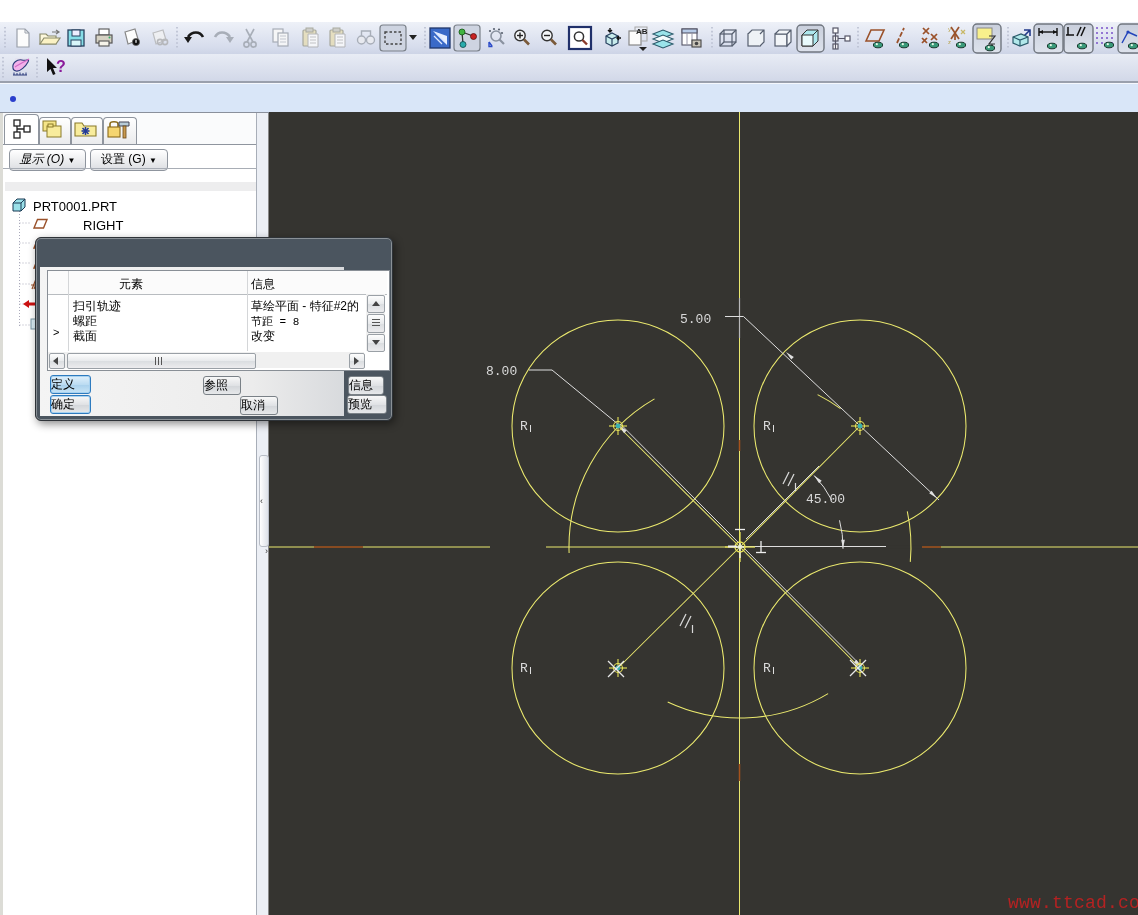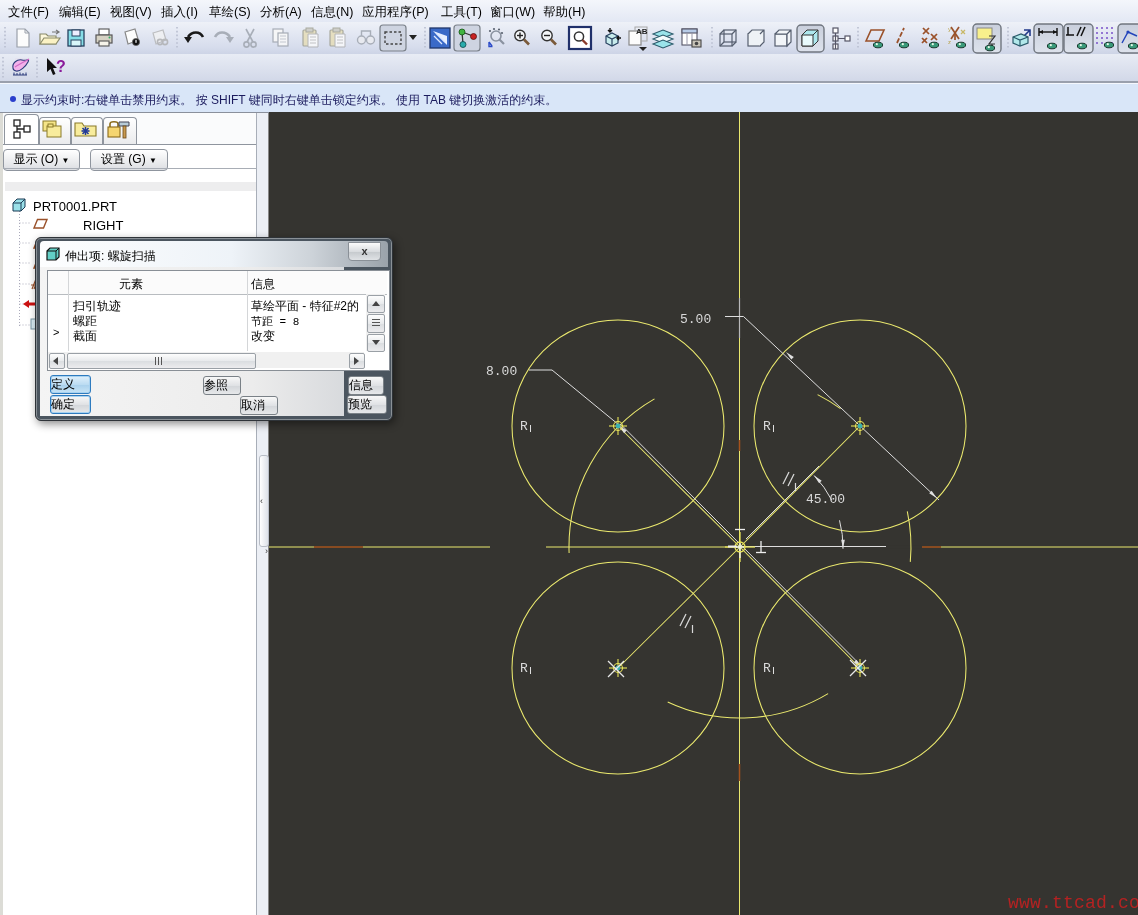--- a/index.html
+++ b/index.html
@@ -46,33 +46,20 @@
 .sbtn{position:absolute;background:linear-gradient(#fdfdfd,#e8eaec 50%,#dadde0 50%,#ececee);border:1px solid #9aa0a6;border-radius:2px;}
 .tri-u{position:absolute;left:4px;top:5px;width:0;height:0;border-left:4px solid transparent;border-right:4px solid transparent;border-bottom:5px solid #444;}
 .tri-d{position:absolute;left:4px;top:5px;width:0;height:0;border-left:4px solid transparent;border-right:4px solid transparent;border-top:5px solid #444;}
 .tri-l{position:absolute;left:3px;top:3px;width:0;height:0;border-top:4px solid transparent;border-bottom:4px solid transparent;border-right:5px solid #444;}
 .tri-r{position:absolute;left:4px;top:3px;width:0;height:0;border-top:4px solid transparent;border-bottom:4px solid transparent;border-left:5px solid #444;}
 </style>
 </head>
 <body>
 <div id="page">
 
-  <div id="menubar" class="abs">
-    <span class="mi" style="left:8px">文件(F)</span>
-    <span class="mi" style="left:59px">编辑(E)</span>
-    <span class="mi" style="left:110px">视图(V)</span>
-    <span class="mi" style="left:161px">插入(I)</span>
-    <span class="mi" style="left:209px">草绘(S)</span>
-    <span class="mi" style="left:260px">分析(A)</span>
-    <span class="mi" style="left:311px">信息(N)</span>
-    <span class="mi" style="left:362px">应用程序(P)</span>
-    <span class="mi" style="left:441px">工具(T)</span>
-    <span class="mi" style="left:490px">窗口(W)</span>
-    <span class="mi" style="left:543px">帮助(H)</span>
-  </div>
 
   <div id="tb1" class="abs">
   <svg width="1138" height="32">
     <defs>
       <g id="eye">
         <ellipse cx="0" cy="0" rx="4.6" ry="2.8" fill="#3a9a7a" stroke="#10291f" stroke-width="0.9"></ellipse>
         <circle cx="-1.2" cy="-0.8" r="1.1" fill="#eafae8"></circle>
       </g>
       <g id="mag">
         <circle cx="-2" cy="-2.5" r="5.2" fill="#f4f6f8" stroke="#333" stroke-width="1.4"></circle>
@@ -414,33 +401,32 @@
     </g>
     <g transform="translate(53,12)">
       <polygon points="-6,-8 -6,6 -2.5,3 0,9 2.5,8 0,2 4,2" fill="#111"></polygon>
       <text x="3" y="6" font-family="'Liberation Sans',sans-serif" font-size="16" font-weight="bold" fill="#8a1a9a">?</text>
     </g>
   </svg>
   </div>
   <div id="tbedge" class="abs"></div>
   <div id="infobar" class="abs">
     <div class="dot"></div>
-    <div class="txt">显示约束时:右键单击禁用约束。 按 SHIFT 键同时右键单击锁定约束。 使用 TAB 键切换激活的约束。</div>
   </div>
   <div id="mainsep" class="abs"></div>
 
   <div id="panel" class="abs">
     <div id="tabstrip">
       <div class="tab active" style="left:1px;width:33px;"></div>
       <div class="tab" style="left:36px;width:30px;"></div>
       <div class="tab" style="left:68px;width:30px;"></div>
       <div class="tab" style="left:100px;width:32px;"></div>
       <div id="tabline"></div>
     </div>
-    <div class="ddbtn" style="left:0;width:75px;">显示 (O) <span style="font-size:8px;">▼</span></div>
+    <div class="ddbtn" style="left:6px;width:75px;font-style:italic;">显示 (O) <span style="font-size:8px;">▼</span></div>
     <div class="ddbtn" style="left:87px;width:76px;">设置 (G) <span style="font-size:8px;">▼</span></div>
     <div id="panline"></div>
     <div id="graybar"></div>
     <div id="tree">
       <svg width="256" height="700" style="position:absolute;left:0;top:0;">
 
         <g stroke="#222" fill="#fff" stroke-width="1.3">
           <rect x="11" y="7" width="6" height="6"></rect>
           <rect x="11" y="19" width="6" height="6"></rect>
           <rect x="21" y="13" width="6" height="6"></rect>
@@ -649,28 +635,20 @@
           <line x1="471" y1="440" x2="471" y2="446"></line>
           <line x1="492" y1="429" x2="492" y2="440"></line>
           <line x1="487" y1="440.5" x2="497" y2="440.5"></line>
         </g>
       </g>
     </svg>
     <div id="wm">www.ttcad.com</div>
   </div>
 
   <div id="dlg" class="abs">
-    <div id="dlgtitle">
-      <svg width="16" height="16" style="position:absolute;left:6px;top:6px;">
-          <path d="M 1 4 L 4 1 L 13 1 L 13 10 L 10 13 L 1 13 Z" fill="#62cfc6" stroke="#111" stroke-width="1.2"></path>
-          <path d="M 1 4 L 10 4 L 10 13 M 10 4 L 13 1" fill="none" stroke="#111" stroke-width="1"></path>
-        </svg>
-        <div id="dlgtxt">伸出项: 螺旋扫描</div>
-      <div id="dlgx">x</div>
-    </div>
     <div id="dlgbody">
       <div id="tblpanel">
         <div style="position:absolute;left:0;top:0;width:339px;height:23px;background:#fbfbfb;border-bottom:1px solid #b8bcc0;"></div>
         <div style="position:absolute;left:20px;top:0;width:1px;height:80px;background:#d4d6d8;"></div>
         <div style="position:absolute;left:199px;top:0;width:1px;height:80px;background:#d4d6d8;"></div>
         <div class="ttx" style="left:71px;top:5px;">元素</div>
         <div class="ttx" style="left:203px;top:5px;">信息</div>
         <div class="ttx" style="left:25px;top:27px;">扫引轨迹</div>
         <div class="ttx" style="left:25px;top:42px;">螺距</div>
         <div class="ttx" style="left:25px;top:57px;">截面</div>

